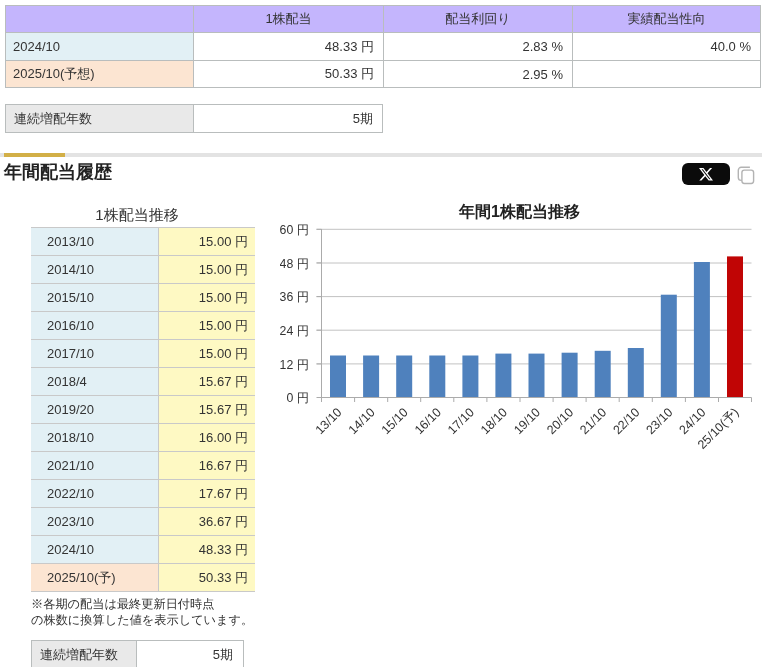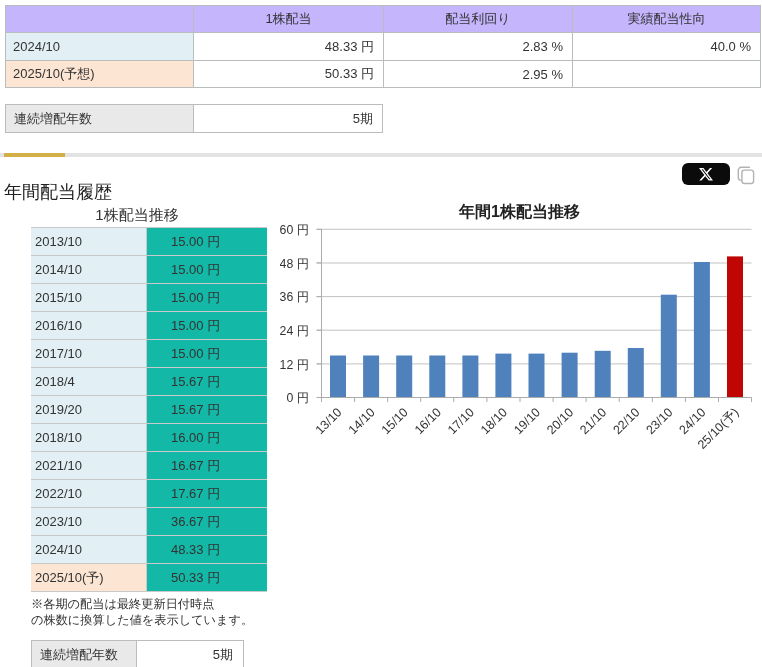--- a/index.html
+++ b/index.html
@@ -14,30 +14,30 @@
 .bgblue{background:#e2f0f5;}
 .bgpeach{background:#fce5d2;}
 
 #t2{position:absolute;left:5px;top:104px;table-layout:fixed;}
 #t2 td{border:1px solid #b9bdbd;height:27px;padding:0;}
 #t2 .lbl{background:#e9e9e9;padding-left:8px;}
 #t2 .num{text-align:right;padding-right:9px;}
 
 #secline{position:absolute;left:0;top:153px;width:762px;height:3.5px;background:#e3e3e3;}
 #secline .gold{position:absolute;left:4px;top:0;width:61px;height:3.5px;background:#d2af47;}
-#sectitle{position:absolute;left:4px;top:160px;font-size:18px;font-weight:normal;color:#222;margin-top:20px;}
+#sectitle{position:absolute;left:4px;top:160px;font-size:18px;font-weight:bold;color:#222;}
 #xbtn{position:absolute;left:682px;top:163px;width:48px;height:22px;background:#0b0b0b;border-radius:6px;}
 #xbtn svg{position:absolute;left:17px;top:4px;}
 #copyicon{position:absolute;left:736.5px;top:165.5px;}
 
 #ltitle{position:absolute;left:31px;top:206px;width:212px;text-align:center;font-size:15px;}
 #lt{position:absolute;left:31px;top:227px;table-layout:fixed;}
 #lt td{height:27px;padding:0;border-top:1px solid #c9c9c9;border-bottom:1px solid #c9c9c9;}
-#lt .yr{padding-left:4px;border-right:1px solid #c9c9c9;}
-#lt .num{padding-right:7px;background:#14b8a6;padding-left:24px;}
+#lt .yr{padding-left:16px;border-right:1px solid #c9c9c9;}
+#lt .num{text-align:right;padding-right:7px;background:#fef9c3;}
 #note{position:absolute;left:31px;top:597px;font-size:12.2px;line-height:15.5px;color:#333;white-space:nowrap;}
 #t3{position:absolute;left:31px;top:640px;table-layout:fixed;}
 #t3 td{border:1px solid #b9bdbd;height:27px;padding:0;}
 #t3 .lbl{background:#e9e9e9;padding-left:8px;}
 #t3 .num{text-align:right;padding-right:10px;}
 
 #chart{position:absolute;left:280px;top:195px;}
 </style>
 </head>
 <body>

